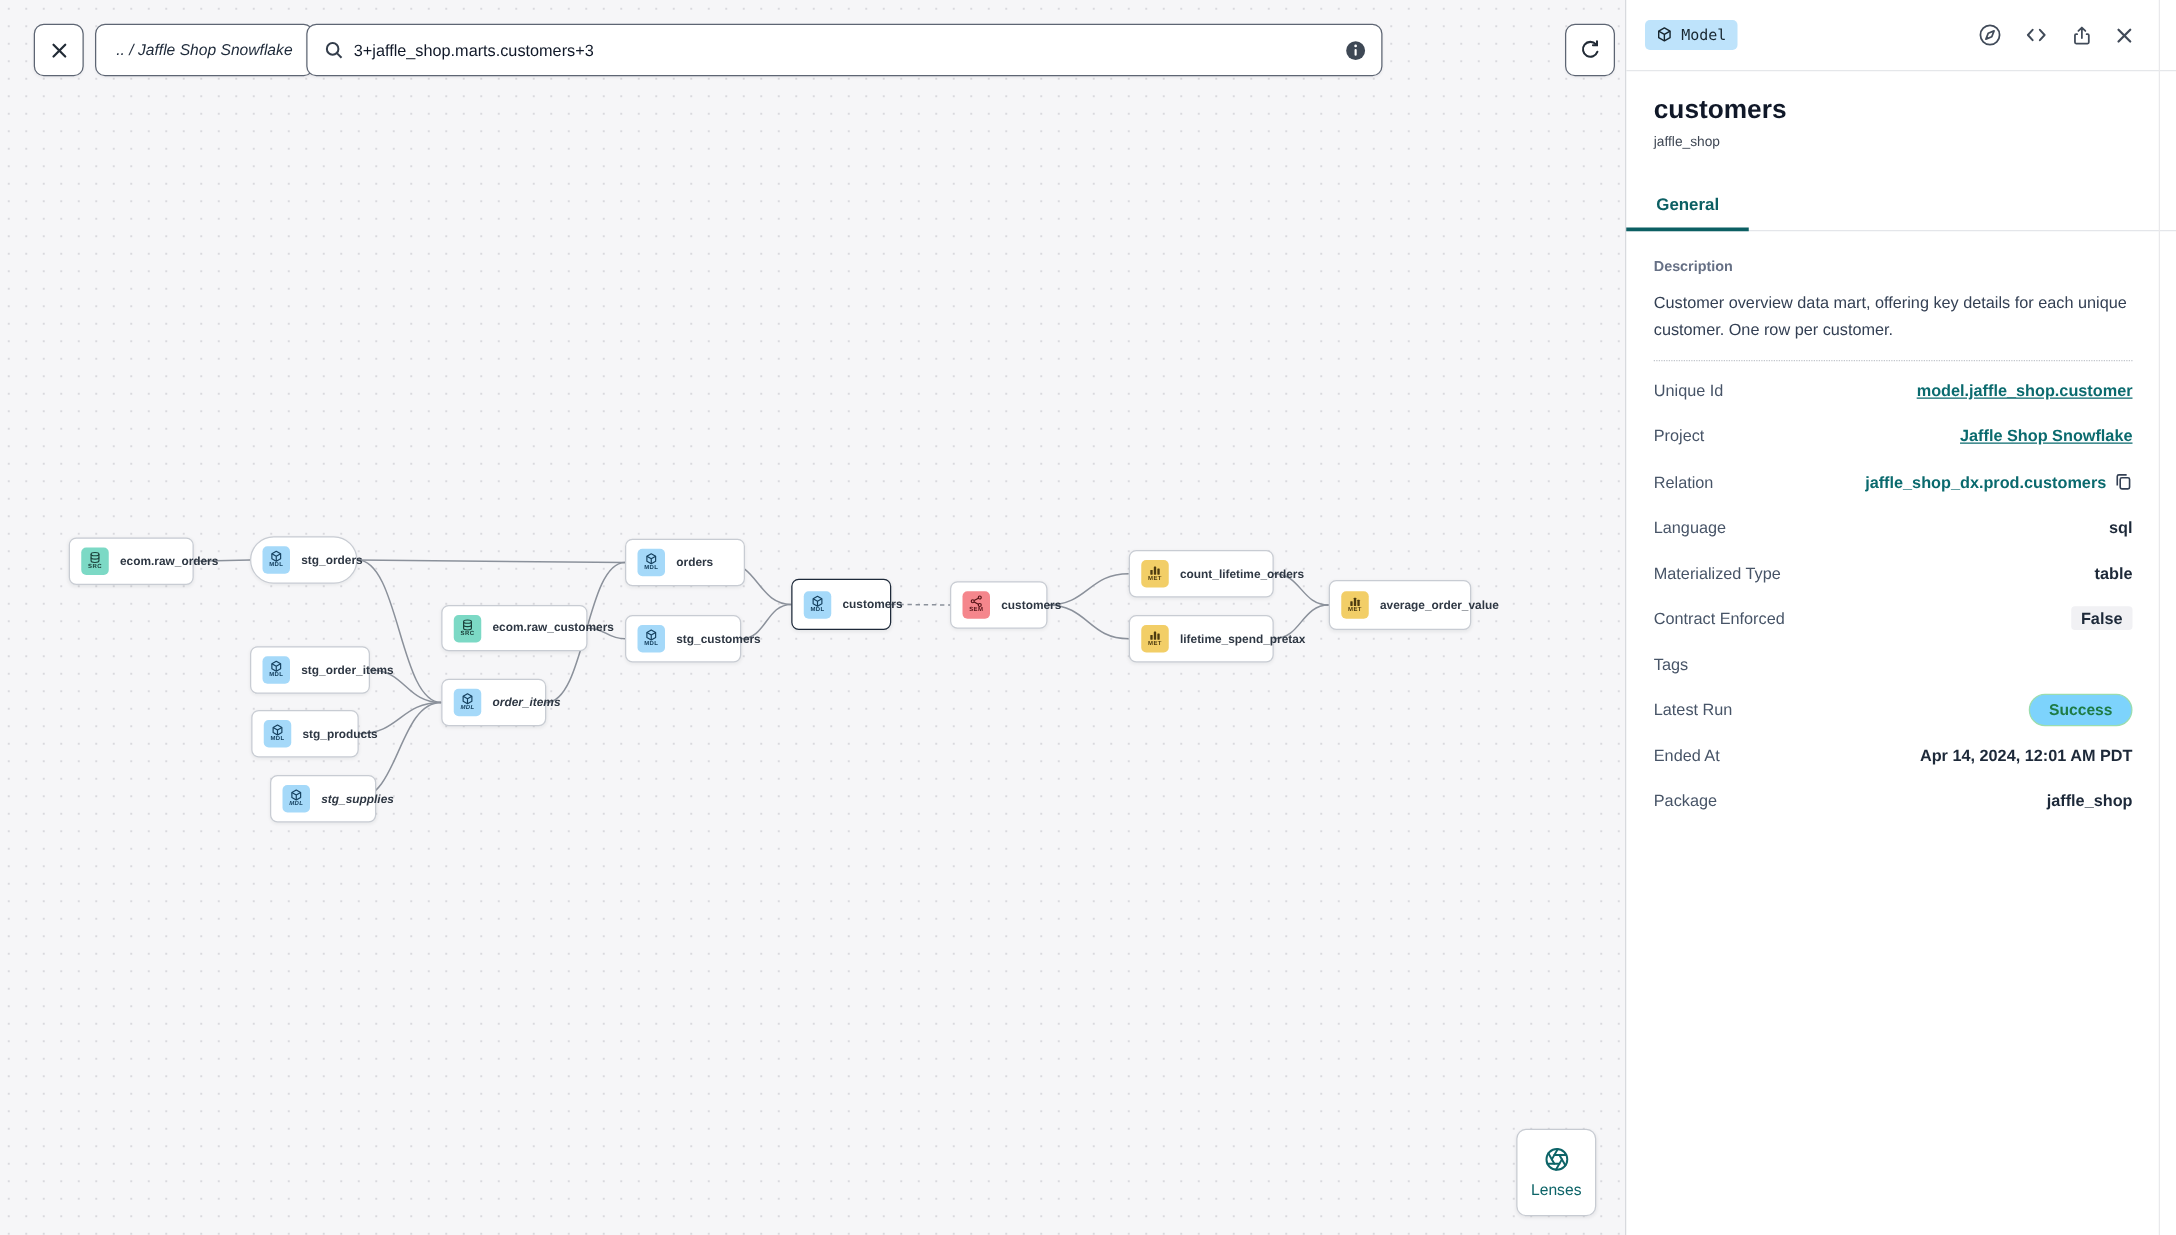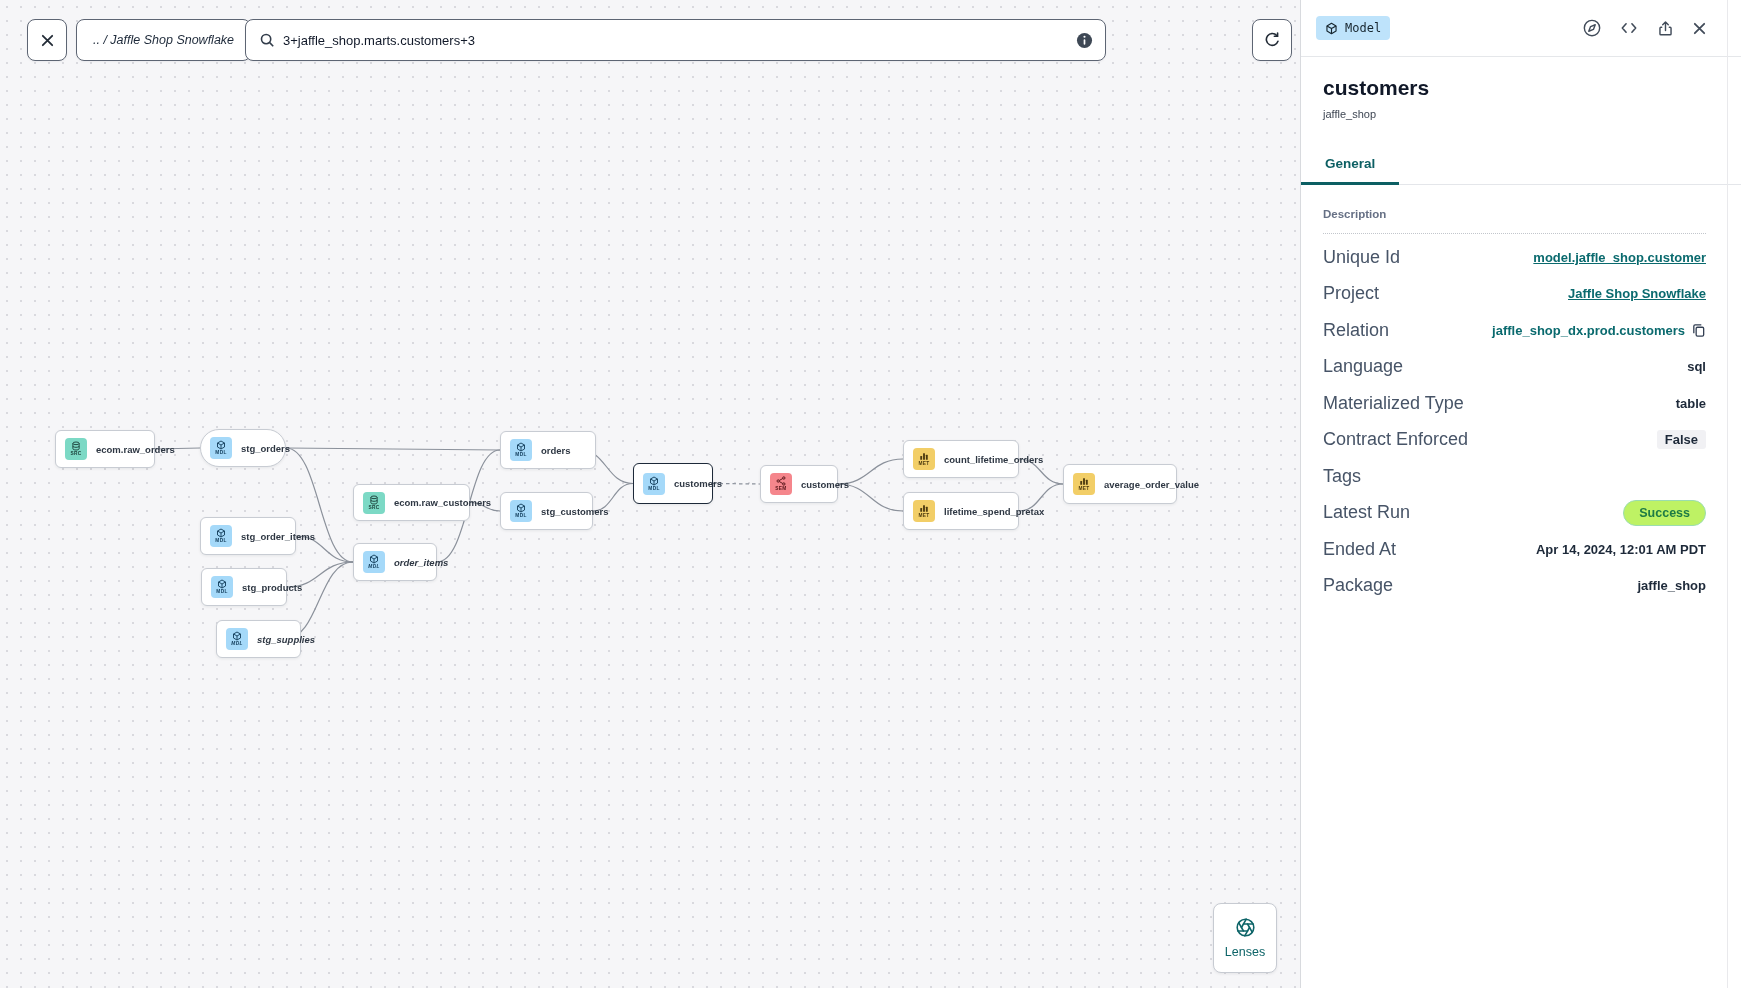--- a/index.html
+++ b/index.html
@@ -47,47 +47,47 @@
     box-shadow:0 1px 3px rgba(20,24,33,.08); }
   .lenses .llabel { font-size:12.5px; color:#0d6468; }
 
   
   .panel { position:absolute; left:1300px; top:0; width:441px; height:988px; background:#fff;
     border-left:1px solid #d8dade; }
   .panel::after { content:''; position:absolute; right:13px; top:0; bottom:0; width:1px;
     background:#e9e9ec; }
   .phead { height:57px; display:flex; align-items:center; padding:0 34px 0 15px;
     border-bottom:1px solid #e5e7ea; }
-  .type-badge { display:flex; align-items:center; gap:7px; background:#bee3fb; color:#17262f;
+  .type-badge { display:flex; gap:7px; background:#bee3fb; color:#17262f;
     border-radius:4px; padding:5px 9px; font-family:"DejaVu Sans Mono","Liberation Mono",monospace;
     font-size:12px; cursor:default; }
   .type-badge svg { width:13px; height:13px; }
   .phead-icons { margin-left:auto; display:flex; align-items:center; gap:17px; color:#414b59; }
   .phead-icons .hicon { display:flex; cursor:pointer; }
   .pbody { padding:0 35px 0 22px; }
   .ptitle { font-size:21px; font-weight:700; color:#101828; margin-top:19px; }
   .psub { font-size:11px; color:#3f4754; margin-top:8px; }
   .tabs { margin-top:27px; display:flex; border-bottom:1px solid #e4e6ea;
     margin-left:-22px; margin-right:-35px; padding-right:13px; }
   .tab { padding:9px 24px 11px; font-size:13.5px; font-weight:700; color:#0c5f63;
     cursor:pointer; border-bottom:3px solid transparent; margin-bottom:-1px; }
   .tab.active { border-bottom-color:#0c5f63; }
   .sec-label { margin-top:23px; font-size:11.5px; font-weight:700; color:#667085; }
   .desc { margin-top:11px; font-size:13px; line-height:22px; color:#344054; }
   .dotted-div { border-bottom:1px dotted #c2c6cc; margin-top:13px; }
   .fields { margin-top:5px; }
   .field-row { min-height:36.5px; display:flex; align-items:center; justify-content:space-between; }
-  .flabel { font-size:18px; color:#475467; }
+  .flabel { font-size:13px; color:#475467; }
   .fvalue { font-size:13px; font-weight:600; color:#1d2939; text-align:right; display:flex;
     align-items:center; gap:6px; }
   a.flink { color:#0a6a6e; text-decoration:underline; cursor:pointer; }
   a.flink.plain { text-decoration:none; }
   .copy-btn { display:flex; color:#344054; cursor:pointer; background:none; border:none; padding:0; }
   .gray-badge { background:#f1f1f4; border-radius:3px; padding:2px 8px; }
-  .success-pill { background:#bef264; border:1px solid #9bddae; color:#1e7b45; font-size:12.5px;
+  .success-pill { background:#7dd3fc; border:1px solid #9bddae; color:#1e7b45; font-size:12.5px;
     font-weight:600; border-radius:999px; padding:5px 15px; }
 </style>
 </head>
 <body>
 
 <div class="canvas">
   <svg id="edges" width="1300" height="988">
       <path d="M155 449L200 448" fill="none" stroke="#8b919b" stroke-width="1.2"></path>
       <path d="M286 448L500 450" fill="none" stroke="#8b919b" stroke-width="1.2"></path>
       <path d="M286 448C319.5 448 319.5 562 353 562" fill="none" stroke="#8b919b" stroke-width="1.2"></path>
@@ -339,20 +339,21 @@
         </span>
     </span>
   </div>
   <div class="pbody">
     <div class="ptitle">customers</div>
     <div class="psub">jaffle_shop</div>
     <div class="tabs">
         <div class="tab active">General</div>
       </div>
     <div class="sec-label">Description</div>
+    <div class="desc">Customer overview data mart, offering key details for each unique customer. One row per customer.</div>
     <div class="dotted-div"></div>
     <div class="fields">
         <div class="field-row">
           <span class="flabel">Unique Id</span>
           <span class="fvalue">
             <a class="flink">model.jaffle_shop.customer</a>
           </span>
         </div>
         <div class="field-row">
           <span class="flabel">Project</span>

